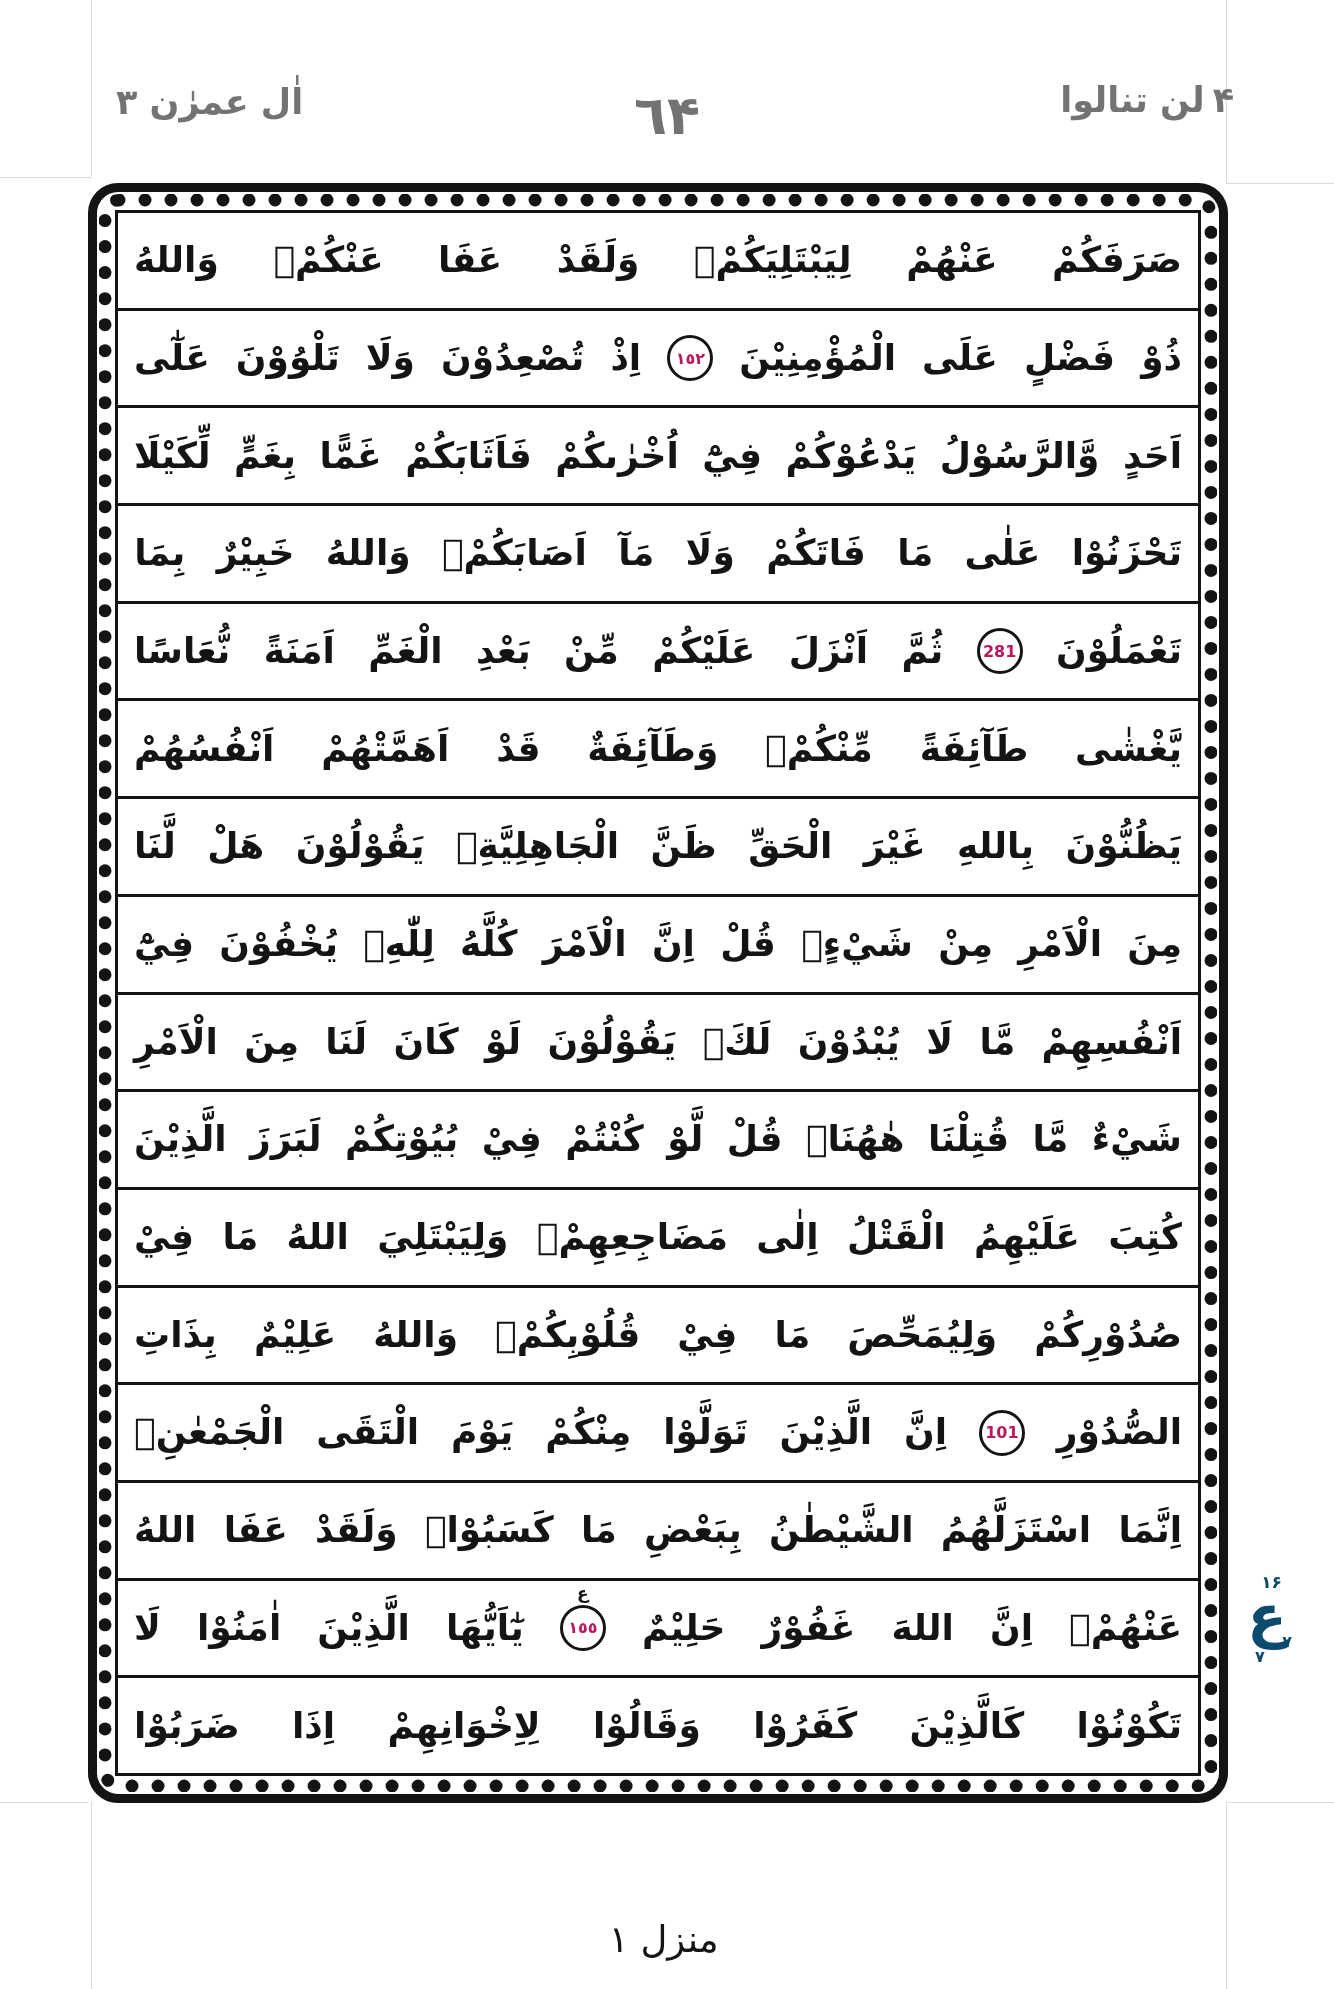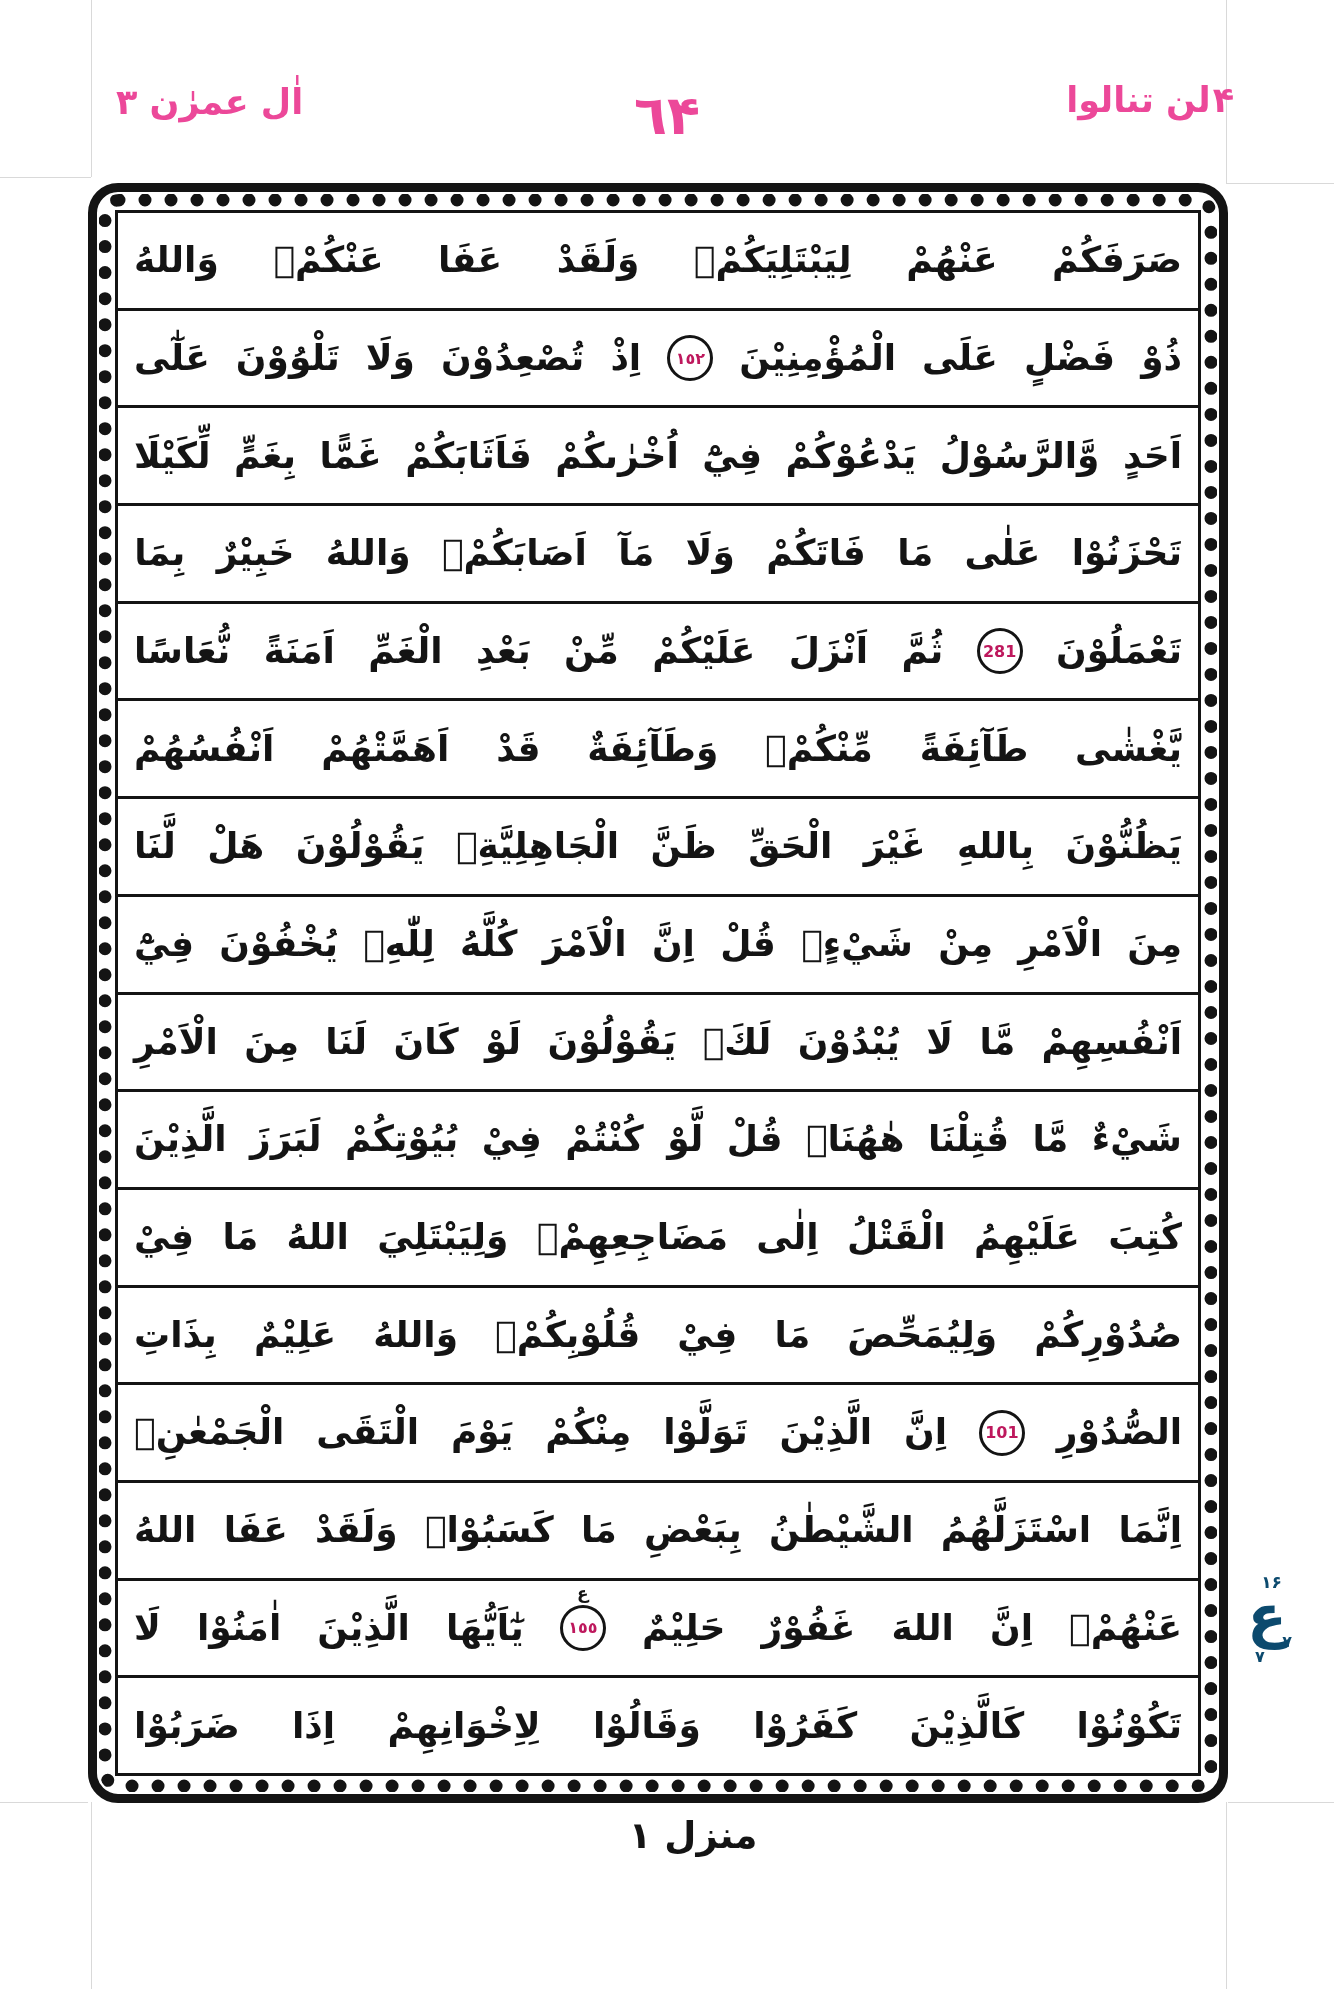--- a/index.html
+++ b/index.html
@@ -3,24 +3,24 @@
 <meta charset="utf-8">
 <style>
   html,body{margin:0;padding:0;}
   body{
     width:1334px;height:1989px;position:relative;background:#ffffff;
     font-family:"DejaVu Sans",sans-serif;color:#141414;overflow:hidden;
   }
   
   .crop{position:absolute;background:#d9d9d9;}
   
-  .hdr{position:absolute;font-weight:700;color:#ec4899;white-space:nowrap;}
+  .hdr{position:absolute;font-weight:700;color:#737373;white-space:nowrap;}
   .hdr-left{left:116px;top:82px;font-size:35px;}
   .hdr-center{left:50%;transform:translateX(-50%);top:84px;font-size:54px;letter-spacing:2px;}
-  .hdr-right{right:100px;top:80px;font-size:35px;display:flex;align-items:flex-end;gap:2px;direction:ltr;}
+  .hdr-right{right:100px;top:80px;font-size:35px;display:flex;align-items:flex-end;gap:8px;direction:ltr;}
   
   .frame{
     position:absolute;left:88px;top:183px;width:1140px;height:1620px;
     box-sizing:border-box;border:9px solid #141414;border-radius:30px;
     padding:2px;background:#ffffff;
   }
   .ornament{
     height:100%;box-sizing:border-box;border:13px dotted #141414;
     border-radius:20px;padding:3px;
   }
@@ -52,22 +52,22 @@
   .ruku{
     position:absolute;left:1232px;top:1572px;width:70px;
     font-weight:700;color:#0c4a6e;text-align:center;
   }
   .ruku-top{font-size:17px;text-align:right;padding-right:20px;}
   .ruku-ain{font-size:58px;line-height:.85;}
   .ruku-mid{position:absolute;font-size:16px;right:10px;top:60px;}
   .ruku-bottom{font-size:16px;margin-top:6px;padding-right:14px;}
   
   .footer{
-    position:absolute;top:1814px;left:50%;transform:translateX(-53%);
-    font-size:37px;font-weight:700;white-space:nowrap;margin-left:30px;
+    position:absolute;top:1918px;left:50%;transform:translateX(-53%);
+    font-size:37px;font-weight:400;white-space:nowrap;
   }
 </style>
 </head>
 <body>
 
 <div class="crop" style="left:91px;top:0;width:1px;height:177px;"></div>
 <div class="crop" style="left:0;top:177px;width:91px;height:1px;"></div>
 <div class="crop" style="left:1226px;top:0;width:1px;height:183px;"></div>
 <div class="crop" style="left:1226px;top:183px;width:108px;height:1px;"></div>
 <div class="crop" style="left:0;top:1802px;width:88px;height:1px;"></div>

